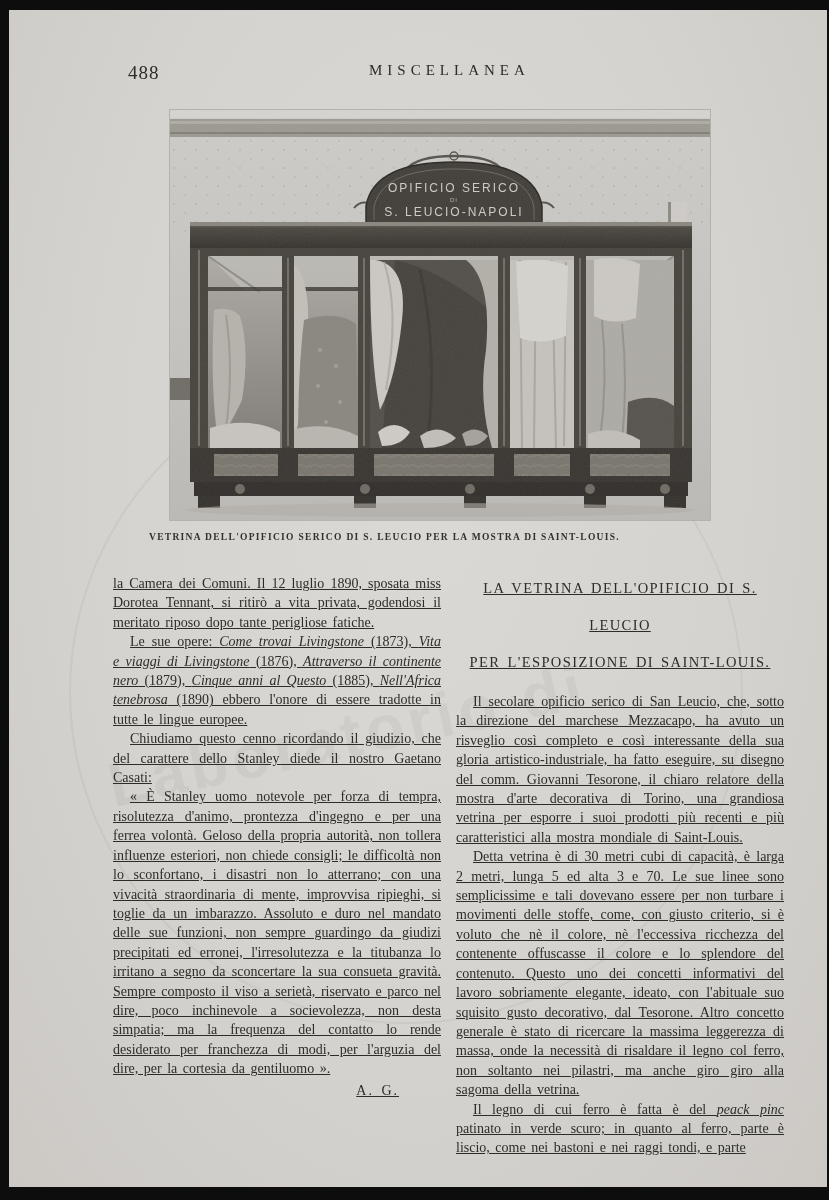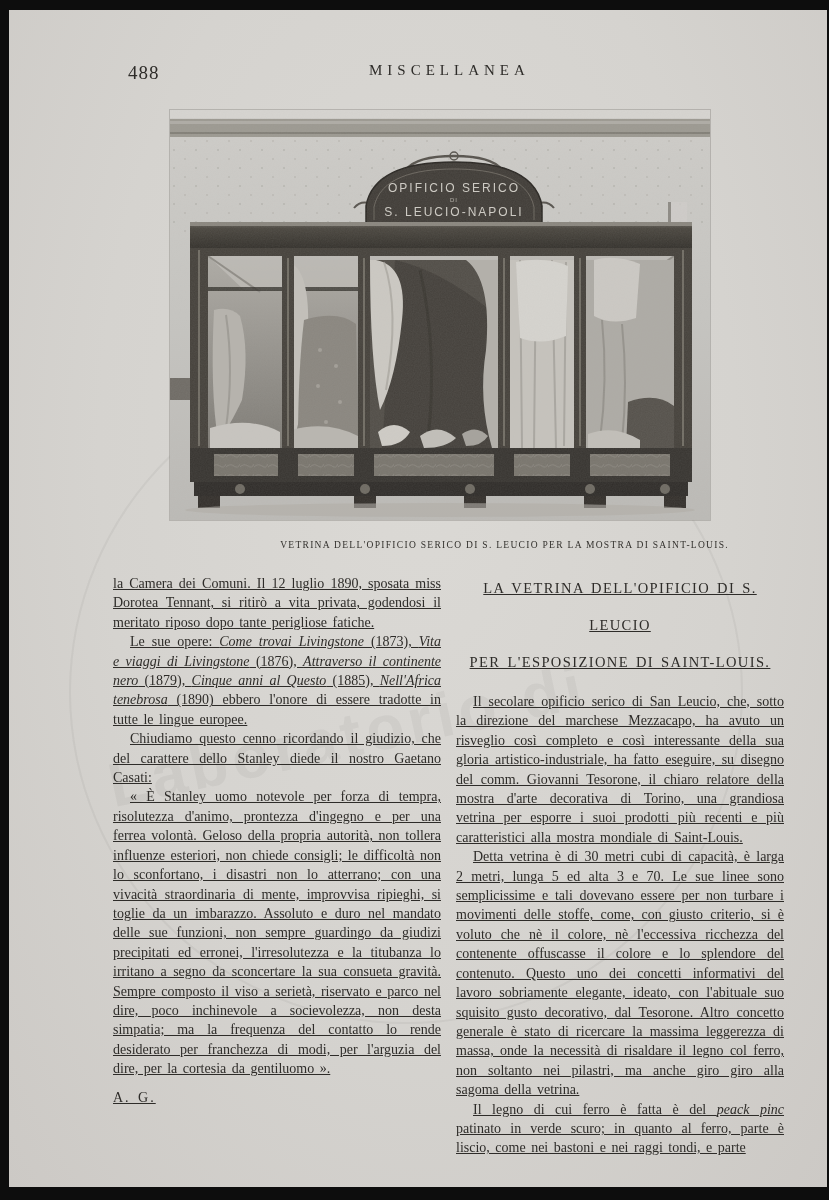--- a/index.html
+++ b/index.html
@@ -38,44 +38,43 @@
     position:absolute;left:360px;top:52px;
     font-size:15px;letter-spacing:5px;text-align:center;
   }
   .photo{
     position:absolute;left:161px;top:100px;width:540px;height:410px;
     box-shadow:0 0 0 1px rgba(120,118,112,0.35);
     overflow:hidden;
   }
   .caption{
     position:absolute;left:140px;top:522px;width:580px;
-    text-align:right;
-    font-size:9.5px;font-weight:normal;letter-spacing:1.3px;
+    text-align:left;
+    font-size:9.5px;font-weight:bold;letter-spacing:1.3px;
     color:#33312d;
-    margin-top:8px;
   }
   .column{
     position:absolute;width:328px;
     font-size:14px;line-height:19.4px;
     word-spacing:2px;
     text-decoration:underline;
   }
   .column-left{left:104px;top:564px;}
   .column-right{left:447px;top:560px;}
   .para{margin:0;text-align:justify;}
   .para.indent{text-indent:17px;}
   .section-heading{
     text-align:center;
     font-size:14.5px;letter-spacing:1.4px;line-height:37px;
     margin:0 0 11px 0;
     word-spacing:2px;
   }
   .signature{
-    margin-top:9px;
-    text-align:left;
+    margin-top:2px;
+    text-align:right;
     padding-right:42px;
     letter-spacing:2px;
   }
 </style>
 </head>
 <body>
 
 <div class="paper">
 
   <div class="watermark-circle"></div>

